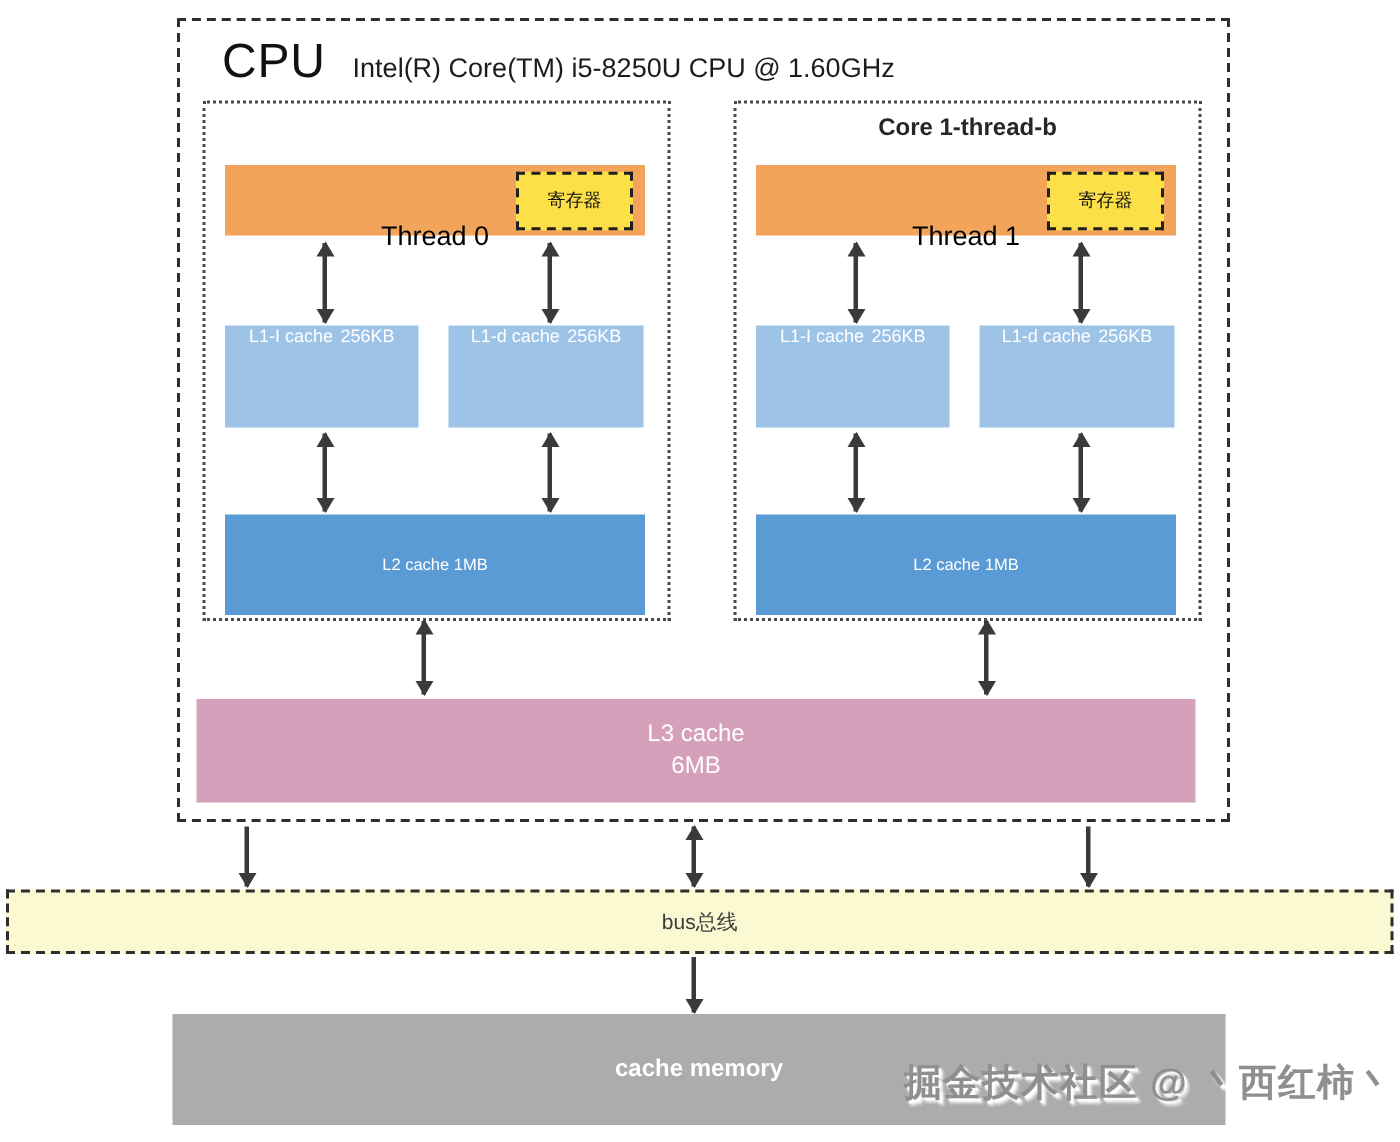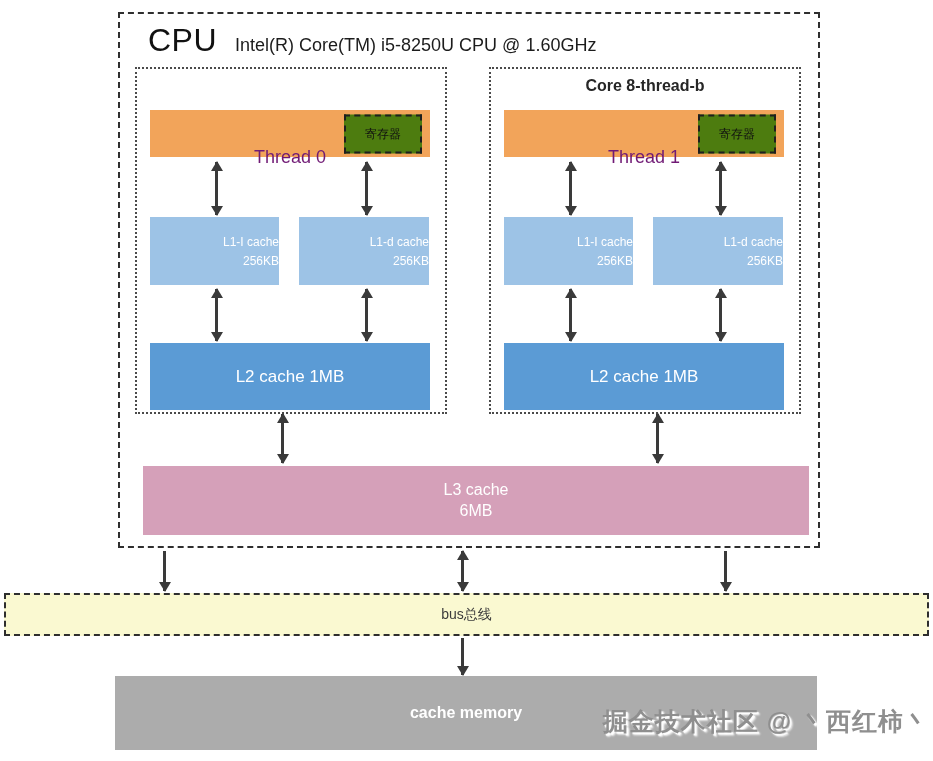--- a/index.html
+++ b/index.html
@@ -17,39 +17,39 @@
 
   .core-box  { position:absolute; top:65px; width:312px; height:347px;
                border:2px dotted #4a4a4a; }
   .core-0 { left:133px; }
   .core-1 { left:487px; }
   .core-title { position:absolute; top:8px; left:0; width:100%; text-align:center;
                font-size:16px; font-weight:bold; color:#262626; }
 
   .thread-box { position:absolute; left:13px; top:41px; width:280px; height:47px;
                background:#F2A45A; display:flex; align-items:center; justify-content:center; }
-  .thread-label { color:#701a75; font-size:18px;margin-top:48px; }
+  .thread-label { color:#000000; font-size:18px;margin-top:48px; }
   .register-box { position:absolute; right:8px; top:50%; transform:translateY(-50%);
-               width:78px; height:39px; background:#4d7c0f; border:2px dashed #1f1f1f;
+               width:78px; height:39px; background:#fde047; border:2px dashed #1f1f1f;
                display:flex; align-items:center; justify-content:center; }
   .register-label { font-size:12px; color:#111; }
 
   .l1-box { position:absolute; top:148px; height:68px; background:#9DC3E6;
-            display:flex; flex-direction:column; align-items:flex-end; justify-content:center;
+            display:flex; flex-direction:row; align-items:flex-start; justify-content:center;
             gap:5px; color:#ffffff; font-size:12px; }
   .l1-i { left:13px;  width:129px; }
   .l1-d { left:162px; width:130px; }
 
   .l2-box { position:absolute; left:13px; top:274px; width:280px; height:67px;
             background:#5B9BD5; display:flex; align-items:center; justify-content:center;
-            color:#ffffff; font-size:17px; }
+            color:#ffffff; font-size:11px; }
 
   .l3-box { position:absolute; left:131px; top:466px; width:666px; height:69px;
             background:#D5A0B9; display:flex; flex-direction:column; align-items:center;
-            justify-content:center; gap:3px; color:#ffffff; font-size:16px;margin-left:12px; }
+            justify-content:center; gap:3px; color:#ffffff; font-size:16px; }
 
   .bus-box { position:absolute; left:4px; top:593px; width:925px; height:43px;
             background:#FAF9D1; border:2px dashed #2e2e2e;
             display:flex; align-items:center; justify-content:center;
             color:#3c3c3c; font-size:14px; }
 
   .memory-box { position:absolute; left:115px; top:676px; width:702px; height:74px;
             background:#ACACAC; display:flex; align-items:center; justify-content:center;
             color:#ffffff; font-size:16px; font-weight:bold; }
 
@@ -106,21 +106,21 @@
 
       <div class="arrow up down a-l1-l2 a-col-left"></div>
       <div class="arrow up down a-l1-l2 a-col-right"></div>
 
       <div class="l2-box">
         <span>L2 cache 1MB</span>
       </div>
     </div>
 
     <div class="core-box core-1" style="left:369px; top:53px;">
-      <div class="core-title">Core 8-thread-b</div>
+      <div class="core-title">Core 1-thread-b</div>
 
       <div class="thread-box">
         <span class="thread-label">Thread 1</span>
         <div class="register-box">
           <span class="register-label">寄存器</span>
         </div>
       </div>
 
       <div class="arrow up down a-t-l1 a-col-left"></div>
       <div class="arrow up down a-t-l1 a-col-right"></div>

